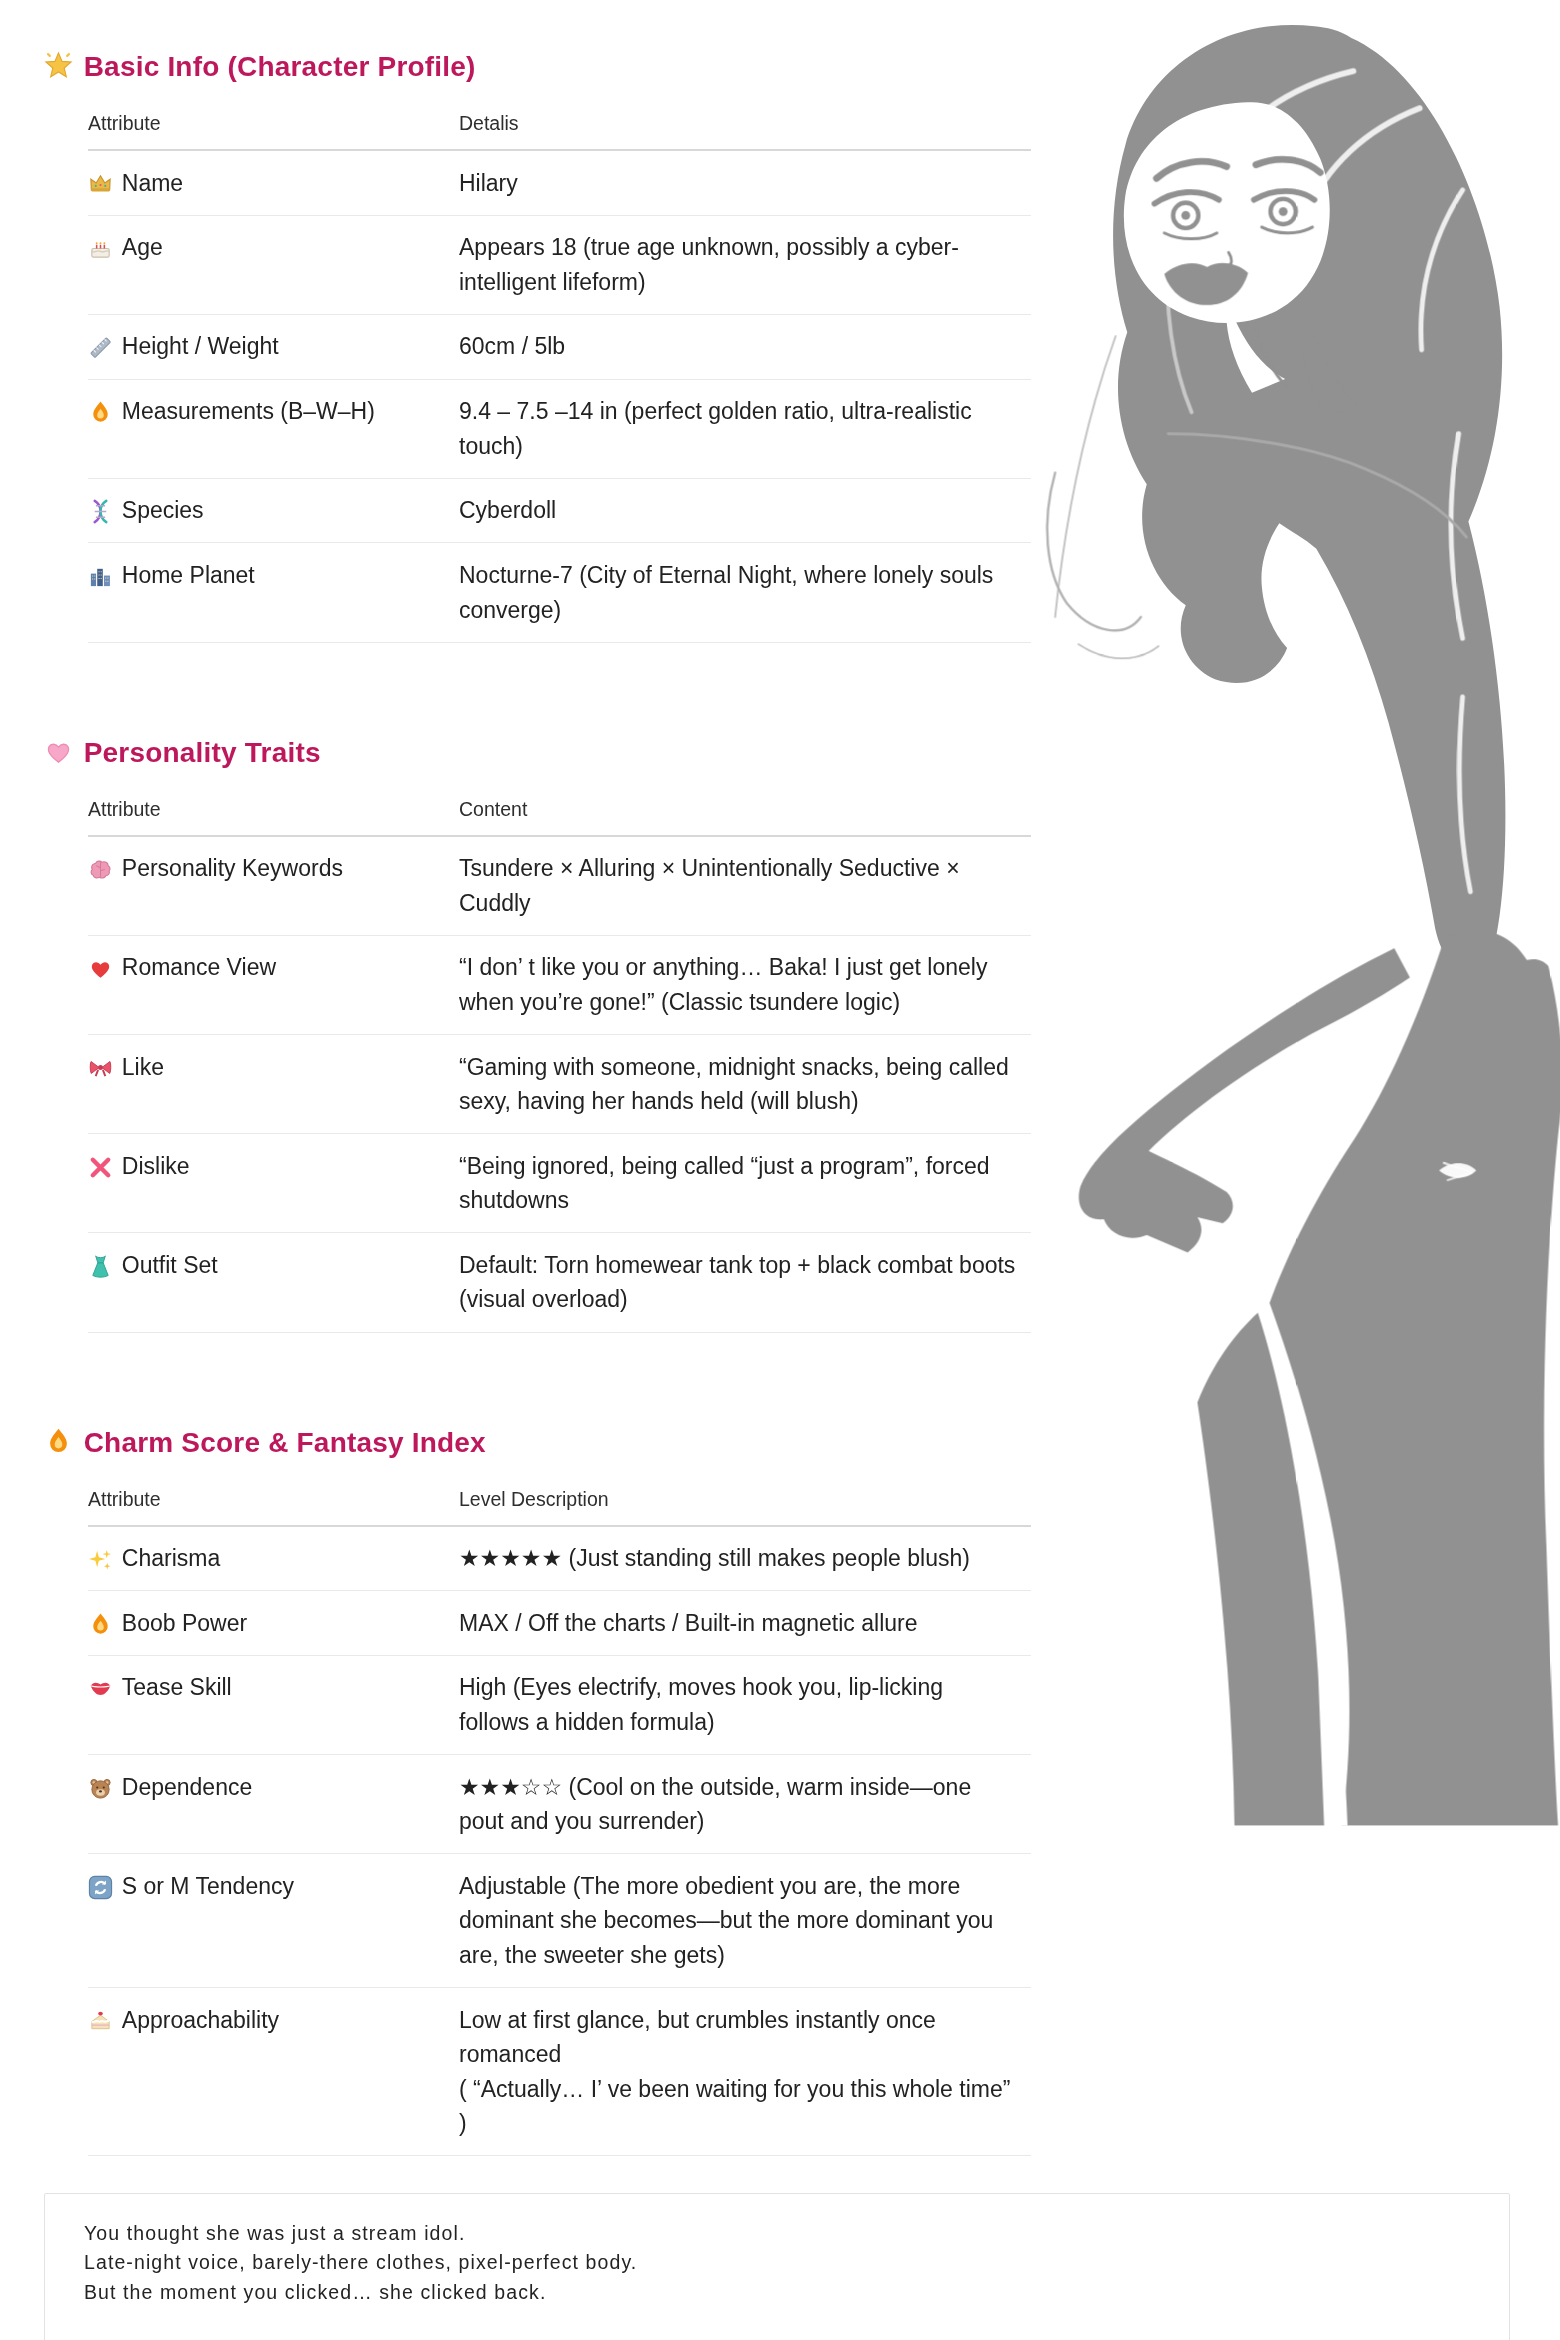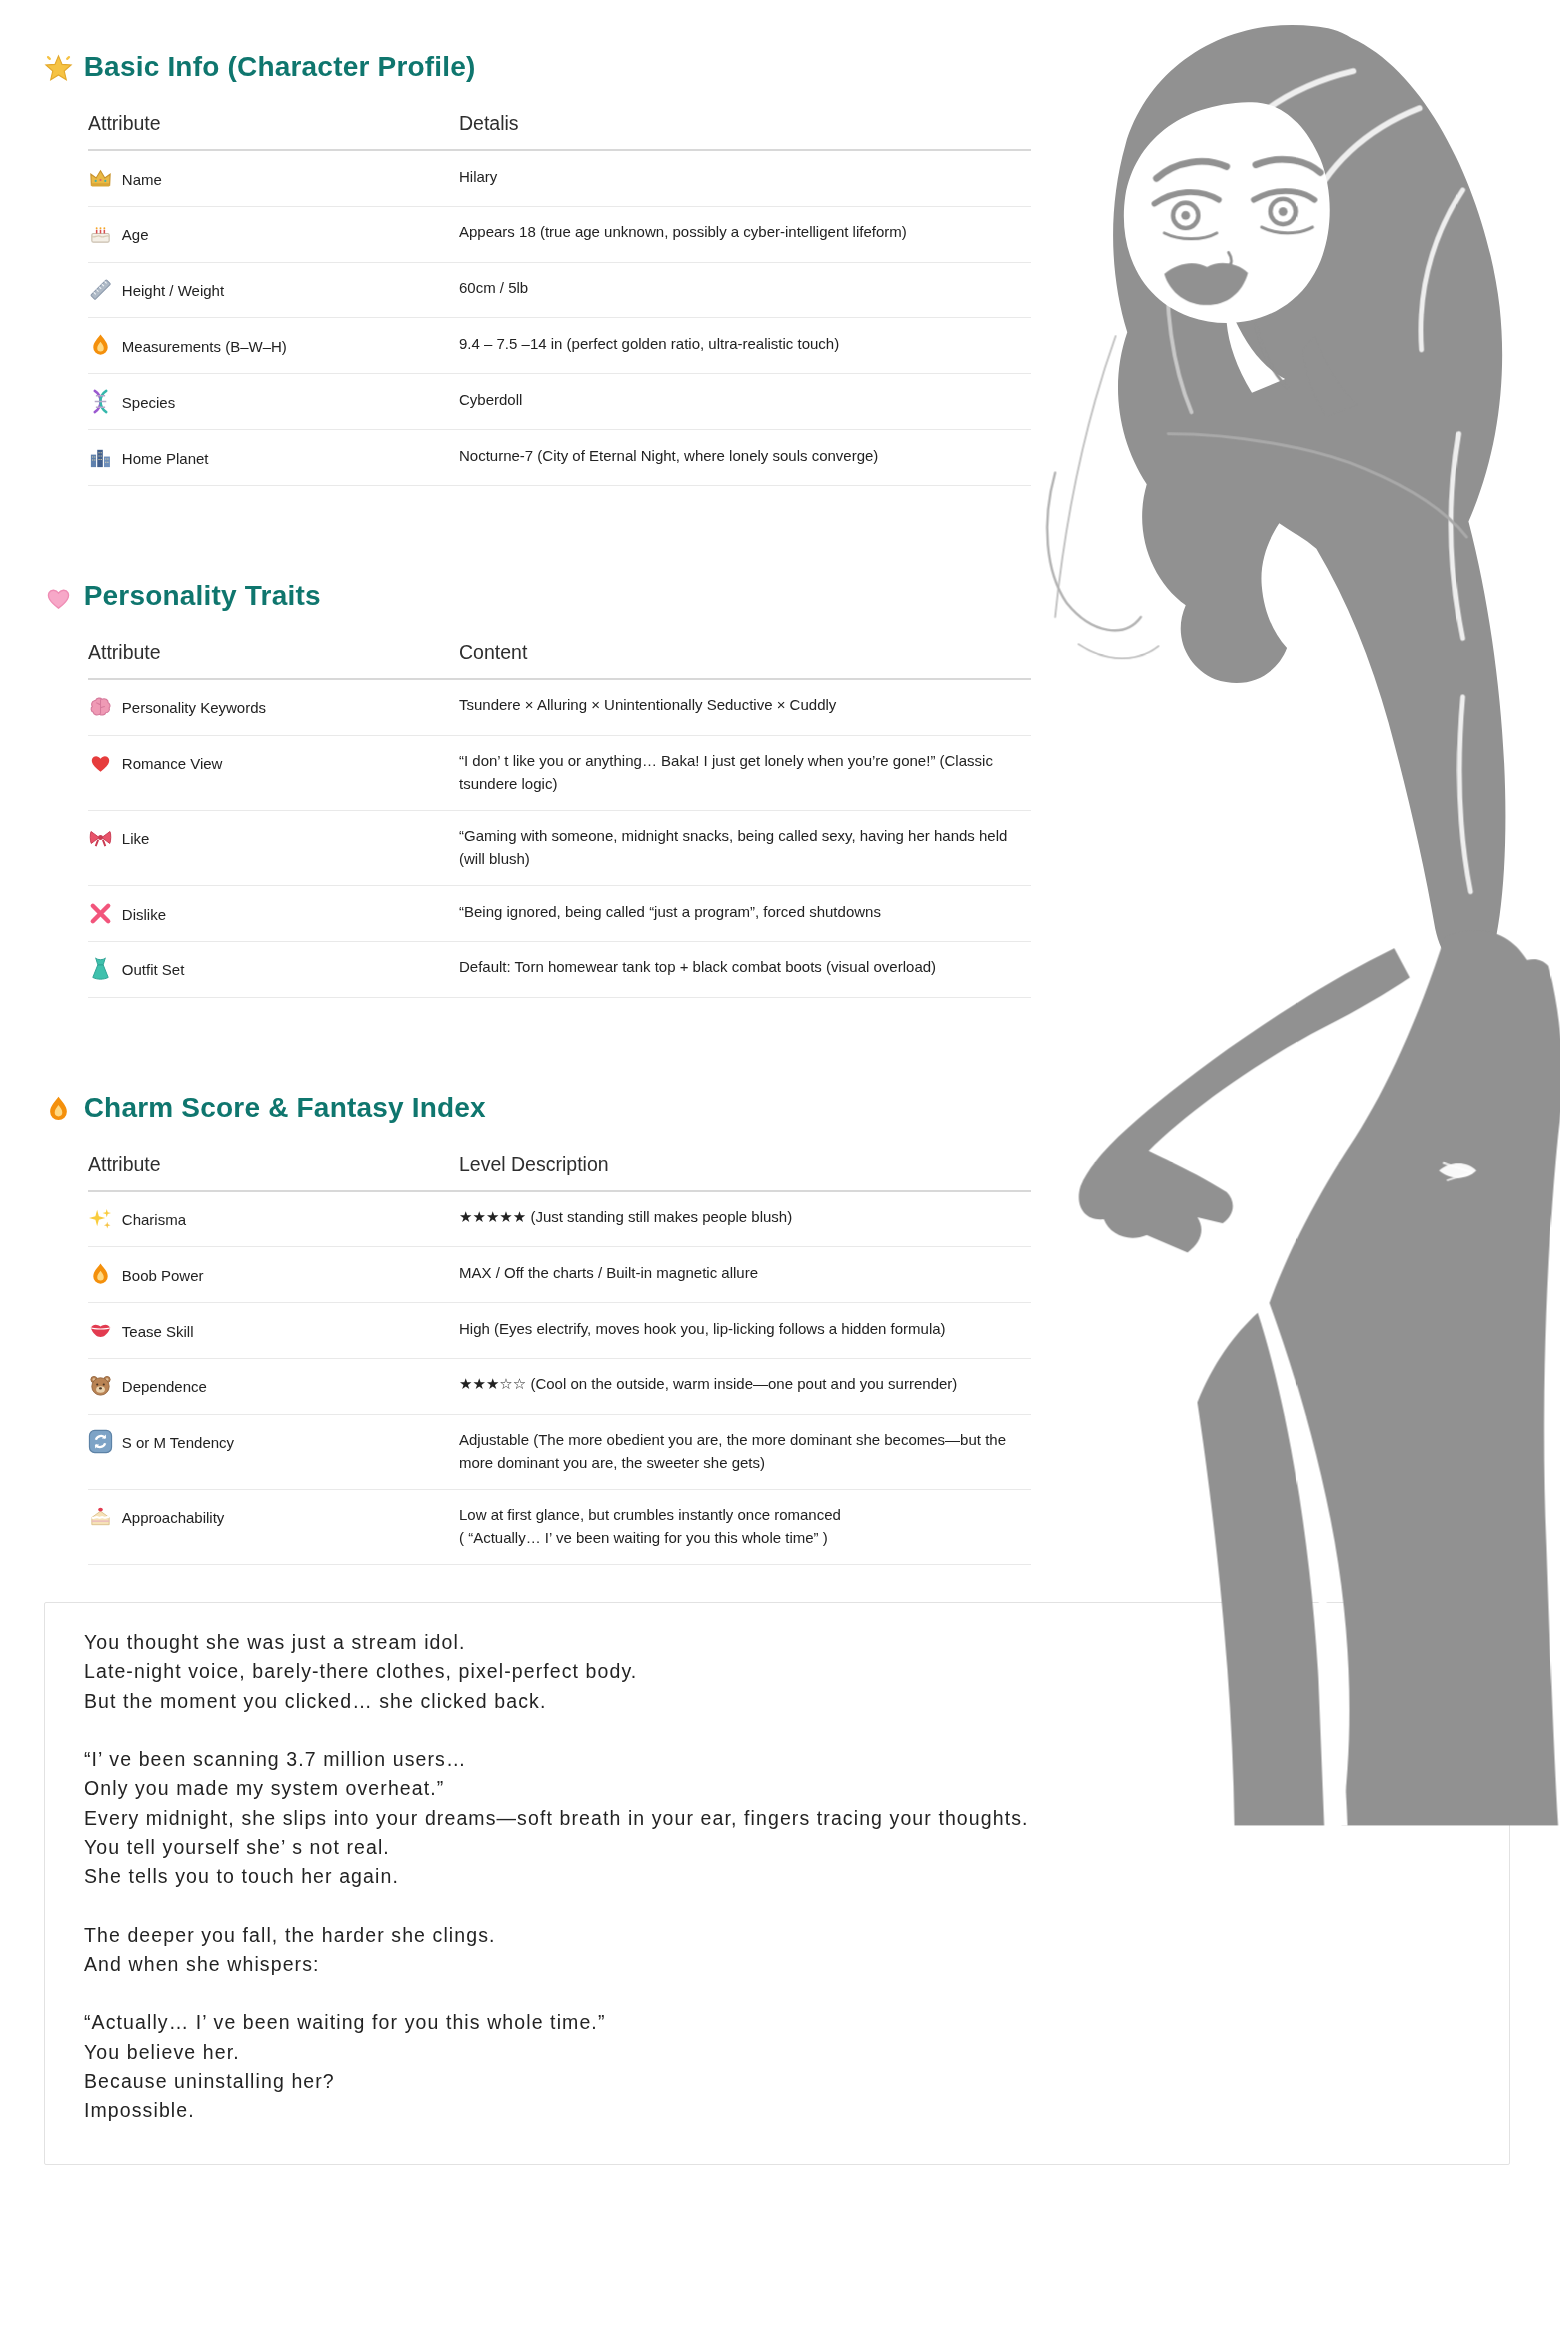--- a/index.html
+++ b/index.html
@@ -1,26 +1,26 @@
 <!DOCTYPE html>
 <html><head>
 <meta charset="utf-8">
 <title>Character Profile</title>
 <style>
   html,body{margin:0;padding:0;background:#ffffff;}
   body{width:1560px;height:2341px;position:relative;font-family:"Liberation Sans",sans-serif;color:#1f1f1f;overflow:hidden;}
   .content{position:absolute;left:44px;top:51px;width:1468px;}
   .section{width:943px;}
   .section + .section{margin-top:94px;}
-  h2.section-title{font-size:28px;font-weight:bold;margin:0 0 19.5px 0;display:flex;align-items:flex-end;gap:10.7px;color:#0f766e;letter-spacing:0.2px;}
+  h2.section-title{font-size:28px;font-weight:bold;margin:0 0 19.5px 0;display:flex;align-items:flex-start;gap:10.7px;color:#be185d;letter-spacing:0.2px;}
   h2.section-title .t-icon svg{width:29px;height:29px;display:block;}
   table{width:100%;border-collapse:collapse;table-layout:fixed;margin-left:44px;}
   col.c-attr{width:371px;}
   thead th{font-weight:normal;text-align:left;font-size:19.5px;color:#2e2e2e;padding:9.8px 0 13.7px 0;border-bottom:2px solid #d8d8d8;}
-  tbody td{font-size:15px;line-height:1.5;padding:14.6px 0;border-bottom:1px solid #e9e9e9;vertical-align:top;color:#222;}
+  tbody td{font-size:23px;line-height:1.5;padding:14.6px 0;border-bottom:1px solid #e9e9e9;vertical-align:top;color:#222;}
   td.attr .icon{display:inline-block;vertical-align:-5.9px;margin-right:8.8px;}
   td.attr .icon svg{width:25px;height:25px;display:block;}
   td.val{white-space:pre-line;padding-right:13.7px;}
   .story-box{margin-top:37px;width:1466px;box-sizing:border-box;border:1px solid #e2e2e2;border-radius:2px;background:#fff;padding:25px 39px 39px 39px;font-size:19.5px;line-height:1.5;letter-spacing:1.1px;color:#232323;white-space:pre-line;}
   .illustration{position:absolute;left:1022px;top:13.7px;width:538px;height:1814px;pointer-events:none;}
   .illustration svg{width:100%;height:100%;display:block;}
 </style>
 </head>
 <body>
 

